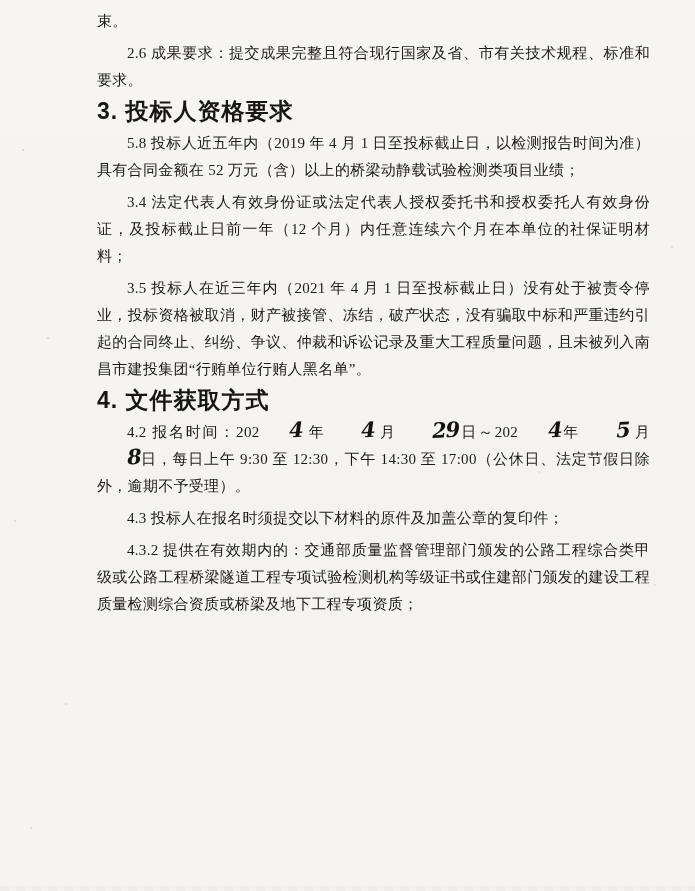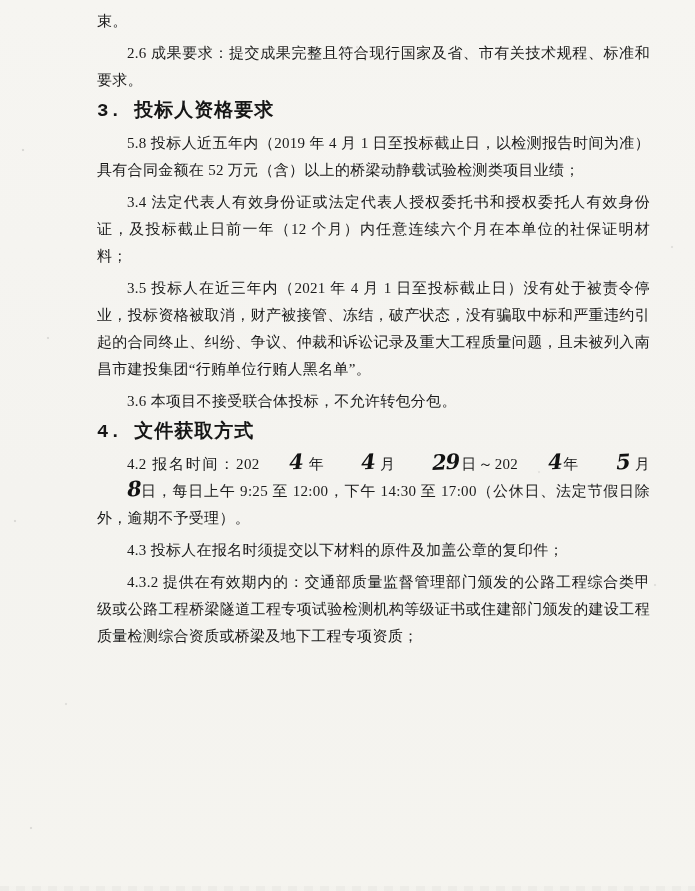--- a/index.html
+++ b/index.html
@@ -40,23 +40,23 @@
     line-height: 27px;
     text-align: justify;
     text-indent: 2em;
     letter-spacing: 0.3px;
   }
   .content p.frag {
     text-indent: 0;
   }
   .content h2 {
     margin: 6px 0 8px 0;
-    font-family: Liberation Mono, monospace;
+    font-family: Liberation Sans, sans-serif;
     font-weight: 700;
-    font-size: 19px;
+    font-size: 23px;
     line-height: 22px;
     letter-spacing: 1px;
     color: #161616;
   }
   .hw {
     display: inline-block;
     font-family: "DejaVu Serif", serif;
     font-style: italic;
     font-weight: 700;
     font-size: 21px;
@@ -87,27 +87,26 @@
 
     <p class="frag">束。</p>
 
     <p>2.6 成果要求：提交成果完整且符合现行国家及省、市有关技术规程、标准和要求。</p>
 
     <h2>3. 投标人资格要求</h2>
 
     <p>5.8 投标人近五年内（2019 年 4 月 1 日至投标截止日，以检测报告时间为准）具有合同金额在 52 万元（含）以上的桥梁动静载试验检测类项目业绩；</p>
     <p>3.4 法定代表人有效身份证或法定代表人授权委托书和授权委托人有效身份证，及投标截止日前一年（12 个月）内任意连续六个月在本单位的社保证明材料；</p>
     <p>3.5 投标人在近三年内（2021 年 4 月 1 日至投标截止日）没有处于被责令停业，投标资格被取消，财产被接管、冻结，破产状态，没有骗取中标和严重违约引起的合同终止、纠纷、争议、仲裁和诉讼记录及重大工程质量问题，且未被列入南昌市建投集团“行贿单位行贿人黑名单”。</p>
-    <p>3.6 本项目不接受联合体投标，不允许转包分包。</p>
 
     <h2>4. 文件获取方式</h2>
 
 
     <p>
-      <span>4.2 报名时间：202</span><span class="hw">4</span><span> 年 </span><span class="hw">4</span><span> 月 </span><span class="hw">29</span><span>日～202</span><span class="hw">4</span><span>年 </span><span class="hw">5</span><span> 月 </span><span class="hw">8</span><span>日，每日上午 9:25 至 12:00，下午 14:30 至 17:00（公休日、法定节假日除外，逾期不予受理）。</span>
+      <span>4.2 报名时间：202</span><span class="hw">4</span><span> 年 </span><span class="hw">4</span><span> 月 </span><span class="hw">29</span><span>日～202</span><span class="hw">4</span><span>年 </span><span class="hw">5</span><span> 月 </span><span class="hw">8</span><span>日，每日上午 9:30 至 12:30，下午 14:30 至 17:00（公休日、法定节假日除外，逾期不予受理）。</span>
     </p>
 
     <p>4.3 投标人在报名时须提交以下材料的原件及加盖公章的复印件；</p>
     <p>4.3.2 提供在有效期内的：交通部质量监督管理部门颁发的公路工程综合类甲级或公路工程桥梁隧道工程专项试验检测机构等级证书或住建部门颁发的建设工程质量检测综合资质或桥梁及地下工程专项资质；</p>
 
   </div>
   <div class="bottom-ghost"></div>
 </div>
 
 </body></html>

